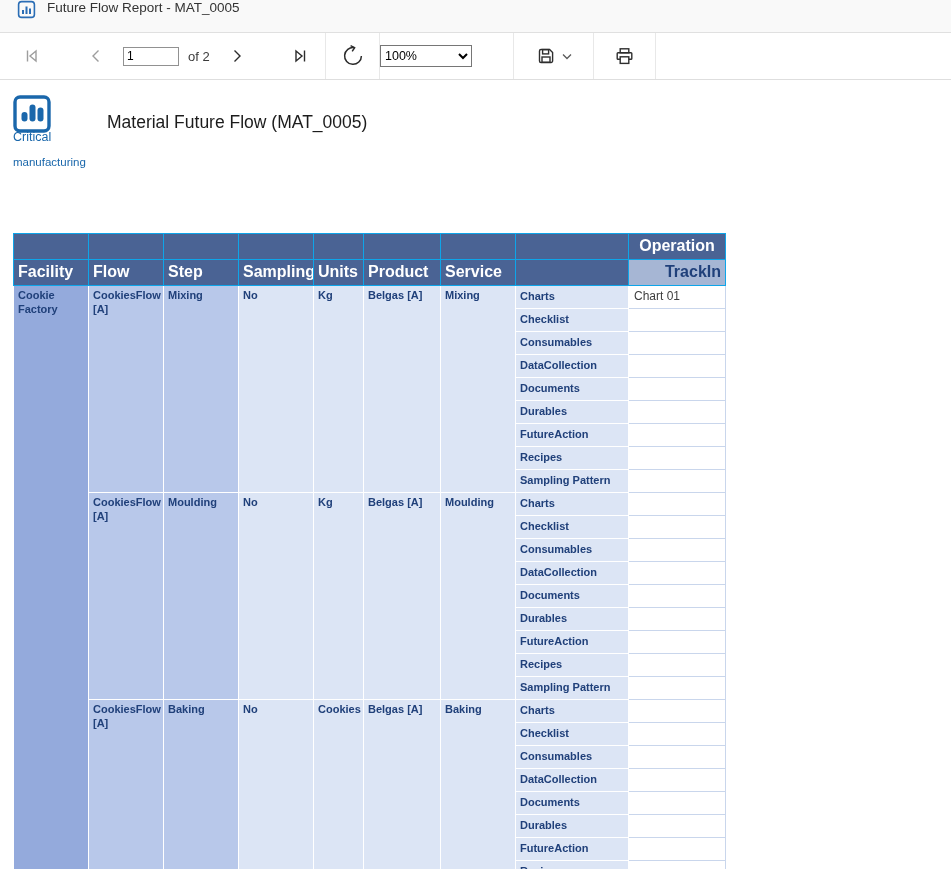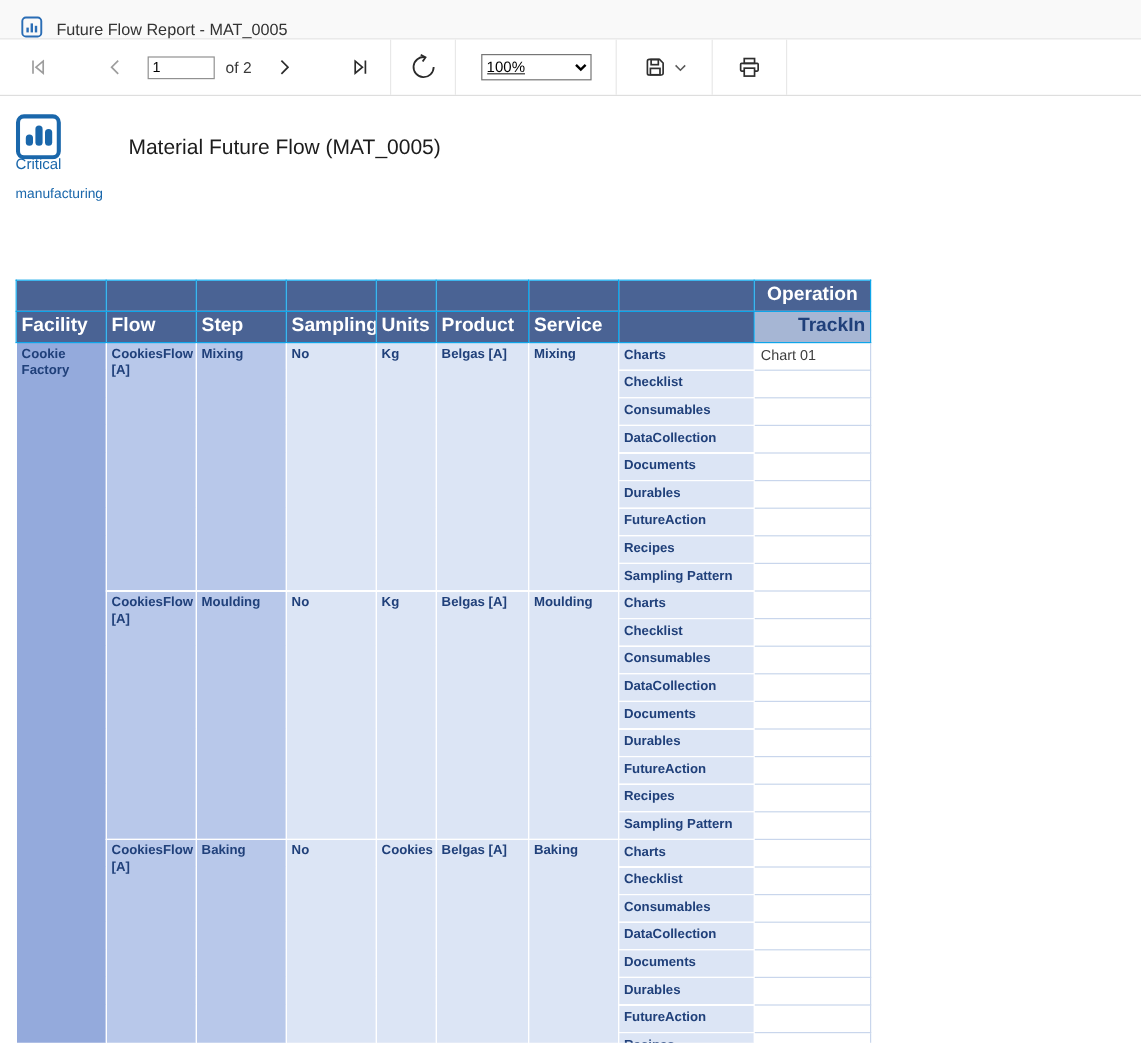--- a/index.html
+++ b/index.html
@@ -4,31 +4,31 @@
 <style>
   * { box-sizing: border-box; }
   html,body { margin:0; padding:0; }
   body {
     width:951px; height:869px; overflow:hidden; background:#fff;
     font-family:"Liberation Sans", sans-serif; color:#333;
   }
   
   .titlebar{
     height:33px; background:#f9f9f9; border-bottom:1px solid #e0e0e0;
-    display:flex; align-items:flex-end; padding-left:17px;
+    display:flex; align-items:flex-start; padding-left:17px;
   }
   .titlebar-title{ margin-left:11px; font-size:13.5px; color:#333; }
   
   .toolbar{ height:47px; border-bottom:1px solid #dedede; display:flex; align-items:stretch; background:#fff; }
   .tgroup{ display:flex; align-items:center; border-right:1px solid #e8e8e8; }
   .tfill{ flex:1; }
   .btn{ background:none; border:none; padding:0; margin:0; cursor:pointer; display:flex; align-items:center; justify-content:center; }
   .g-nav{ width:326px; }
   .g-refresh{ width:54px; justify-content:center; }
-  .g-zoom{ width:134px; justify-content:center;text-decoration:underline; }
+  .g-zoom{ width:134px; justify-content:flex-start; }
   .g-save{ width:80px; justify-content:center; }
   .g-print{ width:62px; justify-content:center; }
   .g-find{ width:197px; }
   .btn-first{ margin-left:22px; }
   .btn-prev{ margin-left:44px; }
   .page-input{ margin-left:17px; width:56px; height:19px; border:1px solid #919191; font-size:12px; padding:0 3px; font-family:inherit; }
   .page-count{ margin-left:9px; font-size:13px; color:#3a3a3a; white-space:nowrap; }
   .btn-next{ margin-left:17px; }
   .btn-last{ margin-left:43px; }
   .zoom-select{ width:92px; height:22px; border:1px solid #767676; font-size:12.5px; font-family:inherit; background:#fff; }

